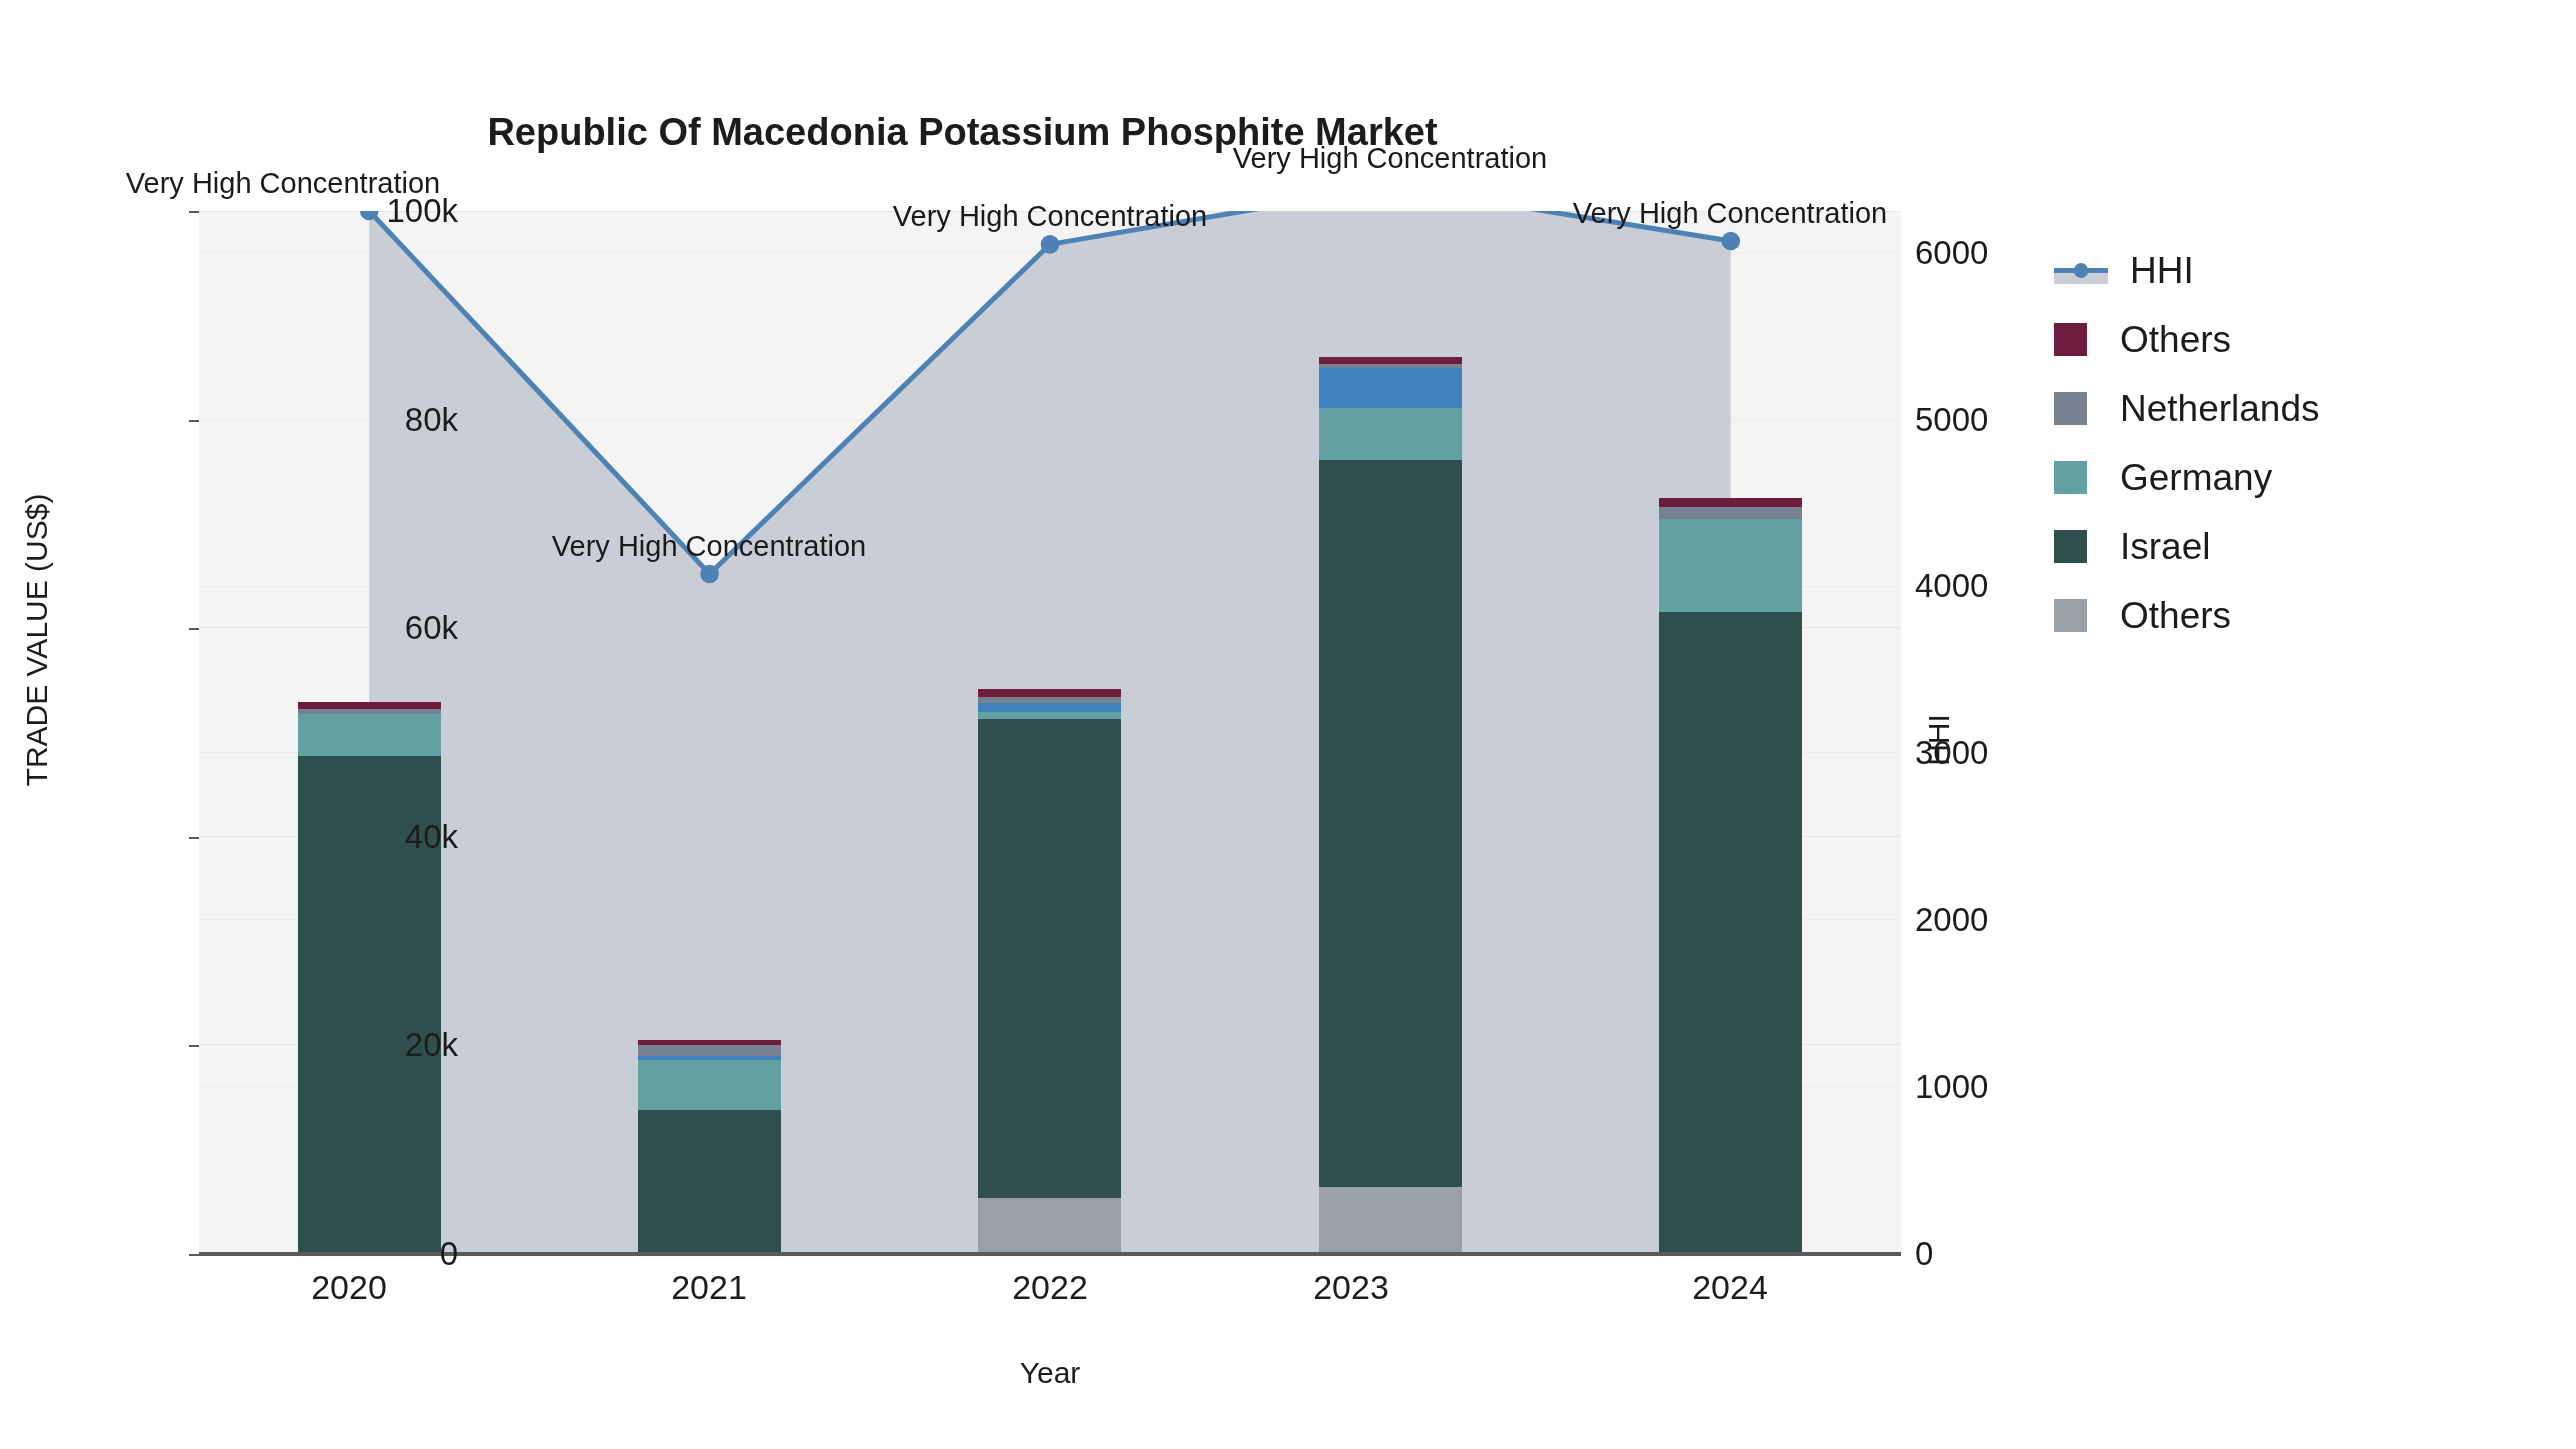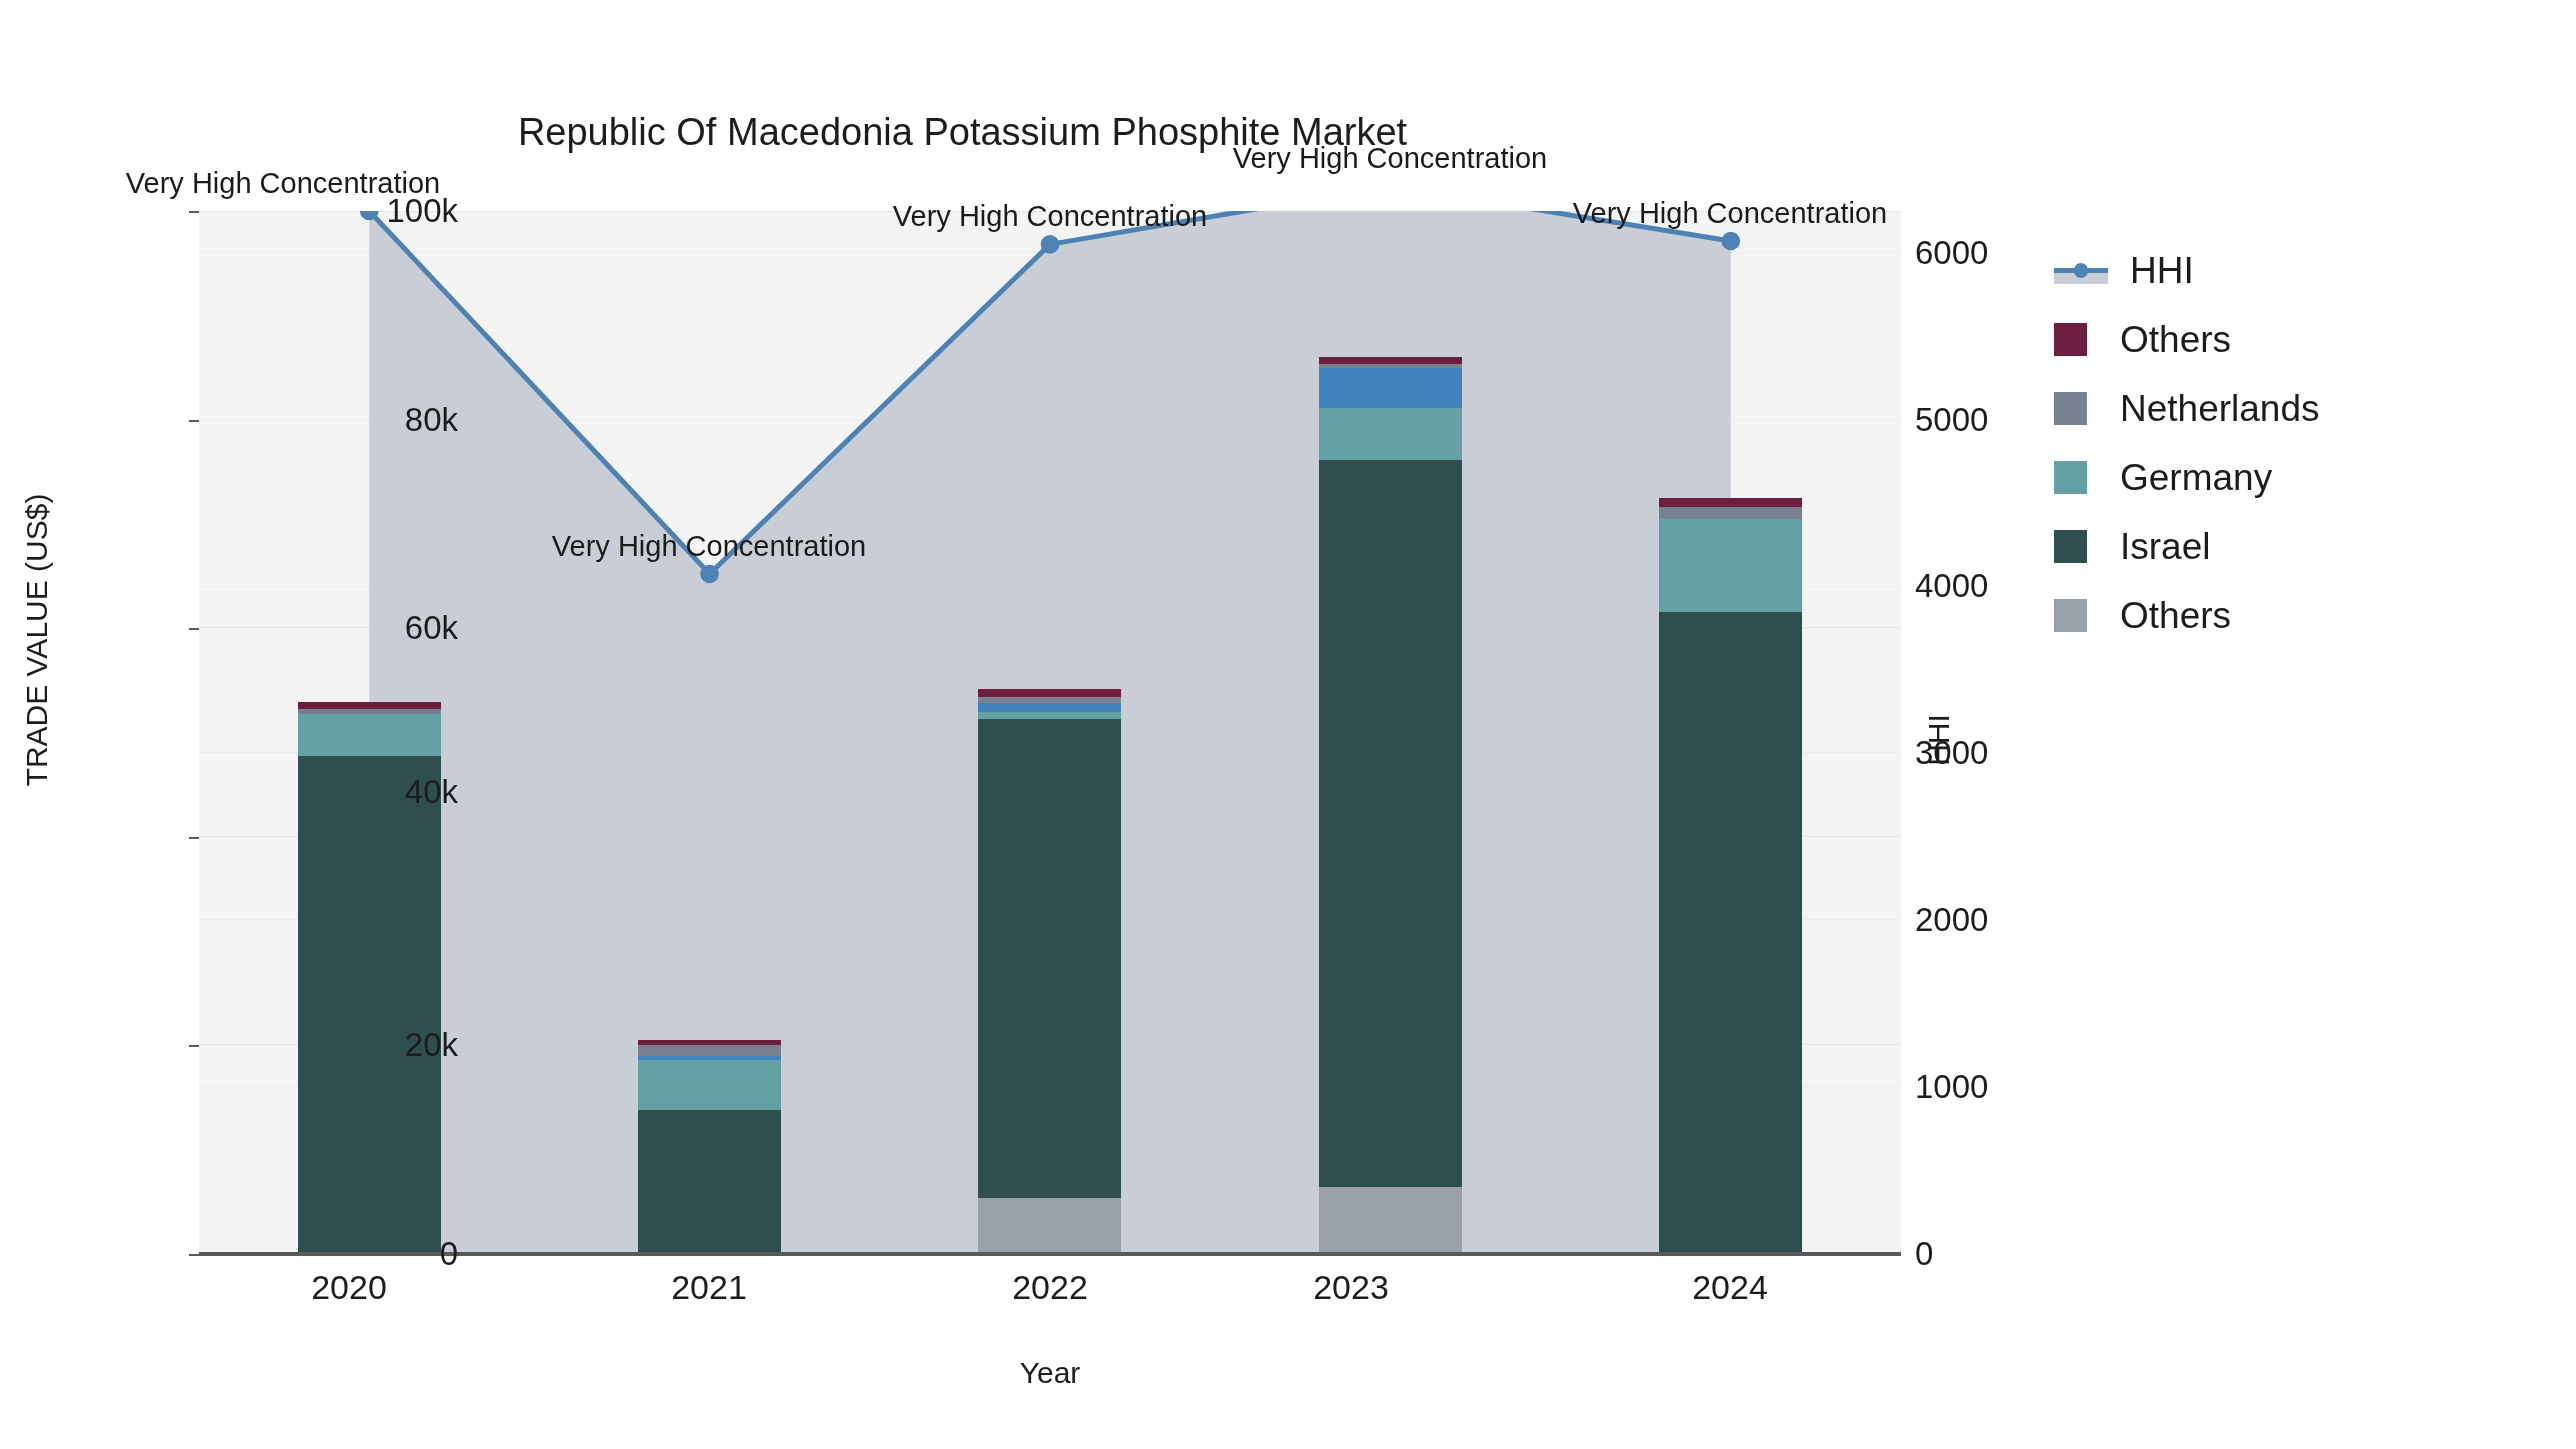--- a/index.html
+++ b/index.html
@@ -11,21 +11,21 @@
     overflow:hidden;
     position:relative;
   }
   #figure{position:absolute;left:0;top:0;width:2576px;height:1449px;}
 
   
   .title{
     position:absolute;left:0;top:56px;width:1925px;
     text-align:center;
     font-size:38px;line-height:1.33;
-    font-weight:400;color:#1c1c1c;
+    font-weight:700;color:#1c1c1c;
     white-space:pre-line;
   }
 
   
   .plot{
     position:absolute;
     left:199px;top:211px;
     width:1702px;height:1043px;
     background:#f4f4f4;
     overflow:hidden;
@@ -194,21 +194,21 @@
       </svg>
   </div>
 
   <div class="axis-bottom"></div>
 
   <div id="yticks">
       <div class="ytick" style="top: 1254px;">0</div>
       <div class="tickmark" style="left: 189px; top: 1254px;"></div>
       <div class="ytick" style="top: 1045px;">20k</div>
       <div class="tickmark" style="left: 189px; top: 1045px;"></div>
-      <div class="ytick" style="top: 792px; margin-left: 47px;">40k</div>
+      <div class="ytick" style="top: 837px; margin-left: 47px;">40k</div>
       <div class="tickmark" style="left: 189px; top: 837px;"></div>
       <div class="ytick" style="top: 628px;">60k</div>
       <div class="tickmark" style="left: 189px; top: 628px;"></div>
       <div class="ytick" style="top: 420px;">80k</div>
       <div class="tickmark" style="left: 189px; top: 420px;"></div>
       <div class="ytick" style="top: 211px;">100k</div>
       <div class="tickmark" style="left: 189px; top: 211px;"></div>
     </div>
   <div id="yticksR">
       <div class="ytick-r" style="top: 1254px;">0</div>

